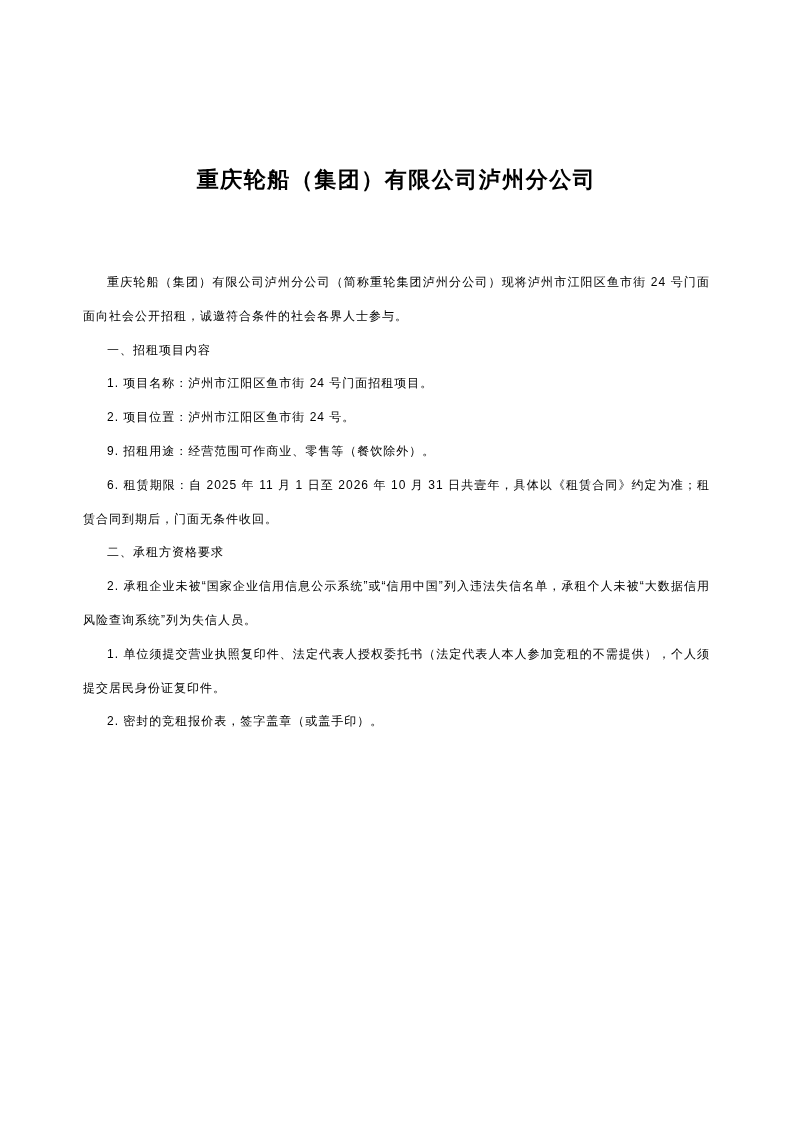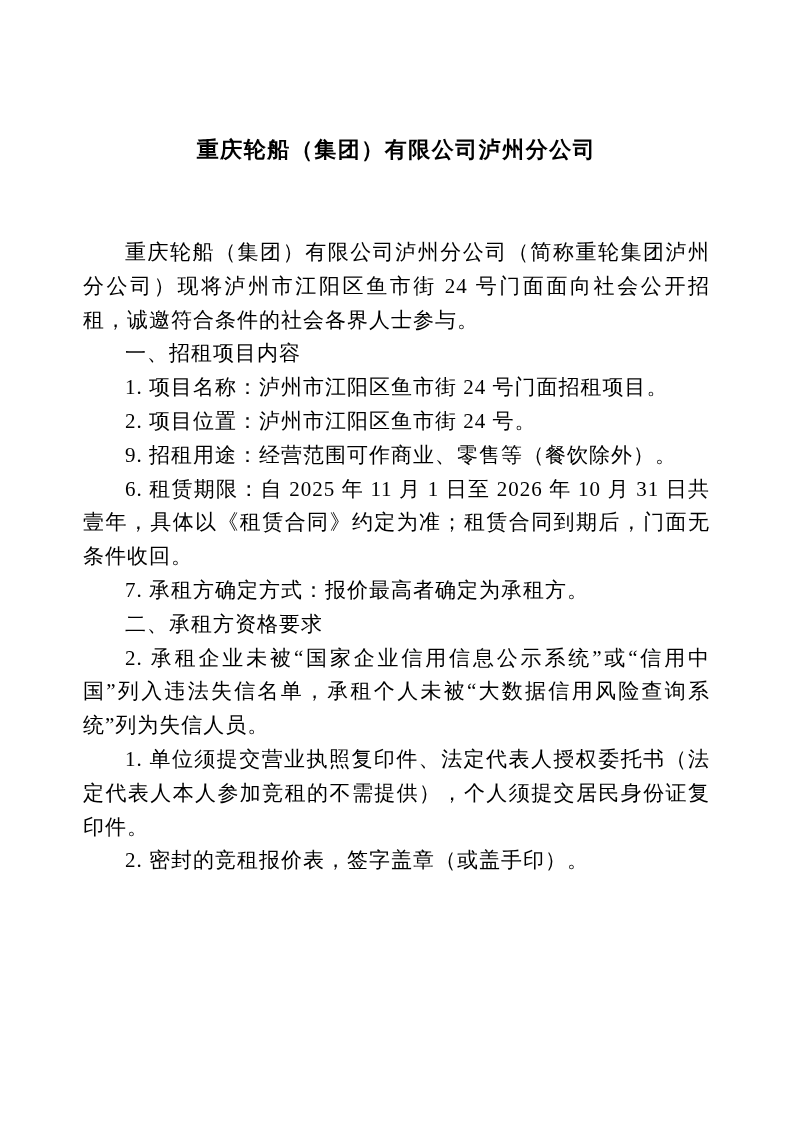--- a/index.html
+++ b/index.html
@@ -6,41 +6,42 @@
     margin: 0;
     padding: 0;
     background: #ffffff;
   }
   .page {
     position: relative;
     width: 793px;
     height: 978px;
     background: #ffffff;
     color: #000000;
-    font-family: Liberation Serif, serif;
+    font-family: Liberation Sans, sans-serif;
     overflow: hidden;
+    margin-top: 30px;
   }
   .doc-title {
     position: absolute;
     top: 131px;
     left: 83px;
     width: 627px;
     margin: 0;
     text-align: center;
     font-size: 22px;
     font-weight: bold;
     line-height: 37.5px;
     letter-spacing: 1.5px;
   }
   .doc-body {
     position: absolute;
     top: 236px;
     left: 83px;
     width: 627px;
-    font-size: 21px;
+    font-size: 12px;
     line-height: 33.8px;
     text-align: justify;
     letter-spacing: 1px;
   }
   .para {
     margin: 0;
     text-indent: 2em;
   }
   .page-number {
     position: absolute;
@@ -60,21 +61,20 @@
     <div>重庆轮船（集团）有限公司泸州分公司</div>
   </h1>
 
   <div class="doc-body">
       <div class="para">重庆轮船（集团）有限公司泸州分公司（简称重轮集团泸州分公司）现将泸州市江阳区鱼市街 24 号门面面向社会公开招租，诚邀符合条件的社会各界人士参与。</div>
       <div class="para">一、招租项目内容</div>
       <div class="para">1. 项目名称：泸州市江阳区鱼市街 24 号门面招租项目。</div>
       <div class="para">2. 项目位置：泸州市江阳区鱼市街 24 号。</div>
       <div class="para">9. 招租用途：经营范围可作商业、零售等（餐饮除外）。</div>
       <div class="para">6. 租赁期限：自 2025 年 11 月 1 日至 2026 年 10 月 31 日共壹年，具体以《租赁合同》约定为准；租赁合同到期后，门面无条件收回。</div>
-      <div class="para">7. 承租方确定方式：报价最高者确定为承租方。</div>
       <div class="para">二、承租方资格要求</div>
       <div class="para">2. 承租企业未被“国家企业信用信息公示系统”或“信用中国”列入违法失信名单，承租个人未被“大数据信用风险查询系统”列为失信人员。</div>
       <div class="para">1. 单位须提交营业执照复印件、法定代表人授权委托书（法定代表人本人参加竞租的不需提供），个人须提交居民身份证复印件。</div>
       <div class="para">2. 密封的竞租报价表，签字盖章（或盖手印）。</div>
     </div>
 
   <div class="page-number">- 1 -</div>
 
 </div>
 

